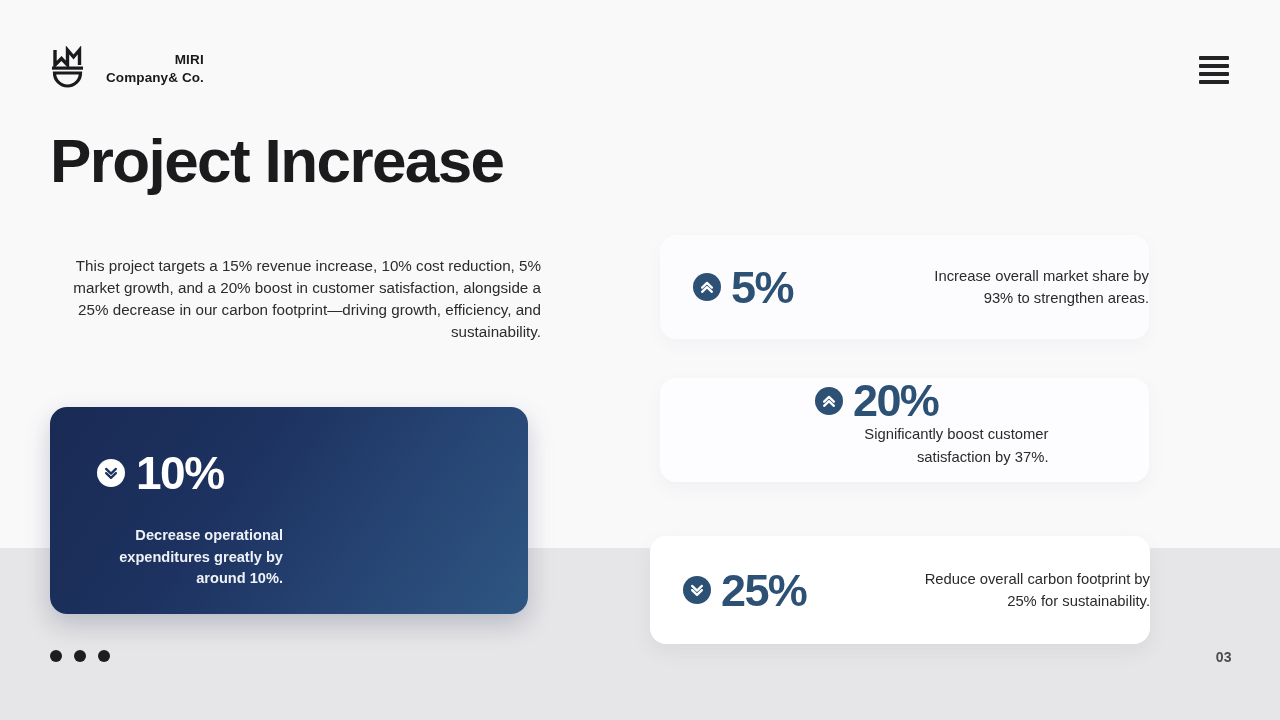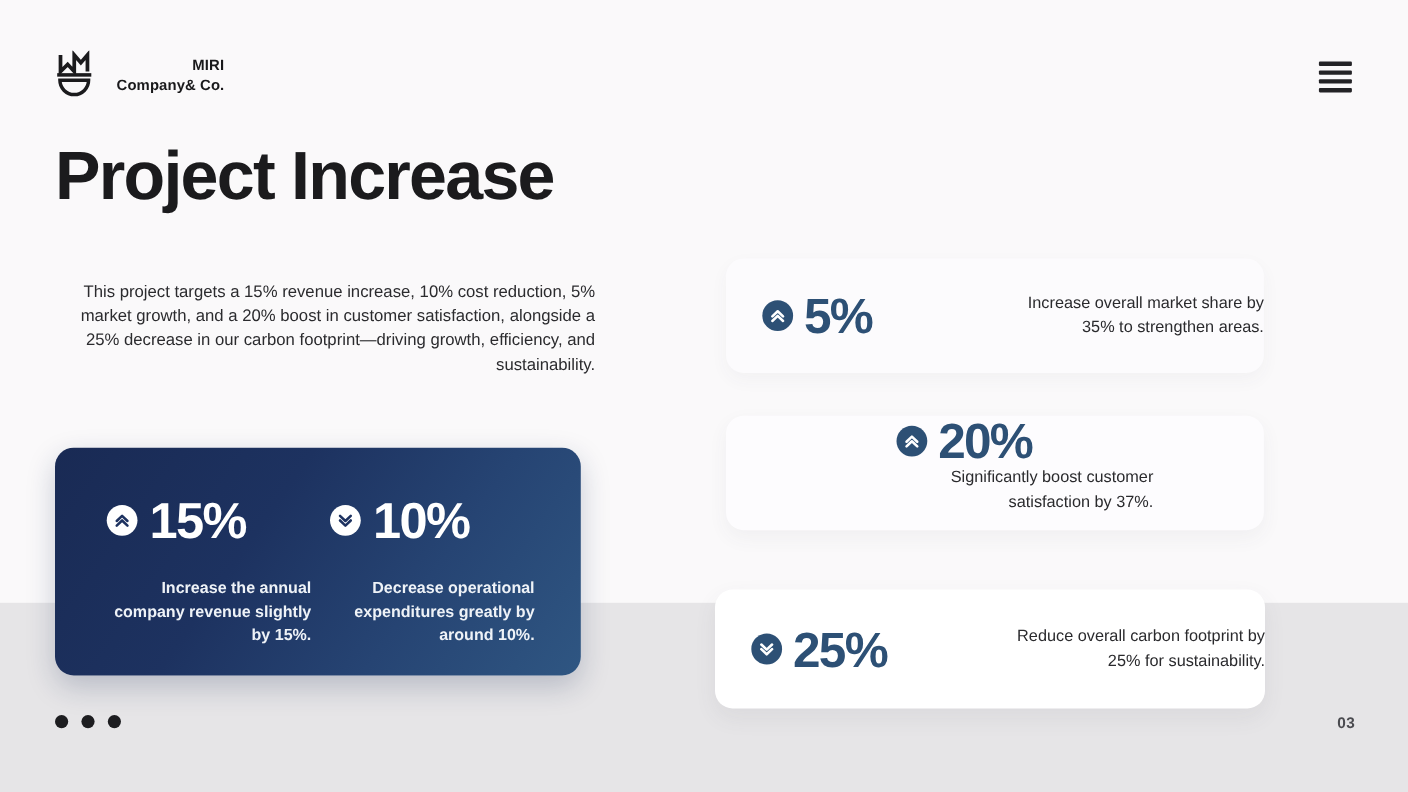--- a/index.html
+++ b/index.html
@@ -266,32 +266,20 @@
       <span></span>
     </div>
   </div>
 
   <h1 class="page-title">Project Increase</h1>
 
   <p class="intro">This project targets a 15% revenue increase, 10% cost reduction, 5% market growth, and a 20% boost in customer satisfaction, alongside a 25% decrease in our carbon footprint—driving growth, efficiency, and sustainability.</p>
 
   <div class="feature-card">
 
-    <div class="feature-col">
-      <div class="feature-head">
-        <span class="chev-circle light">
-          <svg viewBox="0 0 24 24" width="18" height="18" aria-hidden="true">
-            <path d="M5.5 12.8 L12 6.6 L18.5 12.8" fill="none" stroke="#1d3260" stroke-width="3.1" stroke-linecap="round" stroke-linejoin="round"></path>
-            <path d="M5.5 18.4 L12 12.2 L18.5 18.4" fill="none" stroke="#1d3260" stroke-width="3.1" stroke-linecap="round" stroke-linejoin="round"></path>
-          </svg>
-        </span>
-        <span class="feature-num">15%</span>
-      </div>
-      <div class="feature-desc">Increase the annual company revenue slightly by 15%.</div>
-    </div>
 
     <div class="feature-col">
       <div class="feature-head">
         <span class="chev-circle light">
           <svg viewBox="0 0 24 24" width="18" height="18" aria-hidden="true">
             <path d="M5.5 6.6 L12 12.8 L18.5 6.6" fill="none" stroke="#1d3260" stroke-width="3.1" stroke-linecap="round" stroke-linejoin="round"></path>
             <path d="M5.5 12.2 L12 18.4 L18.5 12.2" fill="none" stroke="#1d3260" stroke-width="3.1" stroke-linecap="round" stroke-linejoin="round"></path>
           </svg>
         </span>
         <span class="feature-num">10%</span>
@@ -303,21 +291,21 @@
   <div class="stat-card stat-card-1">
     <div class="stat-head">
       <span class="chev-circle dark">
         <svg viewBox="0 0 24 24" width="18" height="18" aria-hidden="true">
           <path d="M5.5 12.8 L12 6.6 L18.5 12.8" fill="none" stroke="#ffffff" stroke-width="3.1" stroke-linecap="round" stroke-linejoin="round"></path>
           <path d="M5.5 18.4 L12 12.2 L18.5 18.4" fill="none" stroke="#ffffff" stroke-width="3.1" stroke-linecap="round" stroke-linejoin="round"></path>
         </svg>
       </span>
       <span class="stat-num">5%</span>
     </div>
-    <div class="stat-desc">Increase overall market share by 35% to strengthen areas.</div>
+    <div class="stat-desc">Increase overall market share by 93% to strengthen areas.</div>
   </div>
 
   <div class="stat-card stat-card-2">
     <div class="stat-head">
       <span class="chev-circle dark">
         <svg viewBox="0 0 24 24" width="18" height="18" aria-hidden="true">
           <path d="M5.5 12.8 L12 6.6 L18.5 12.8" fill="none" stroke="#ffffff" stroke-width="3.1" stroke-linecap="round" stroke-linejoin="round"></path>
           <path d="M5.5 18.4 L12 12.2 L18.5 18.4" fill="none" stroke="#ffffff" stroke-width="3.1" stroke-linecap="round" stroke-linejoin="round"></path>
         </svg>
       </span>

